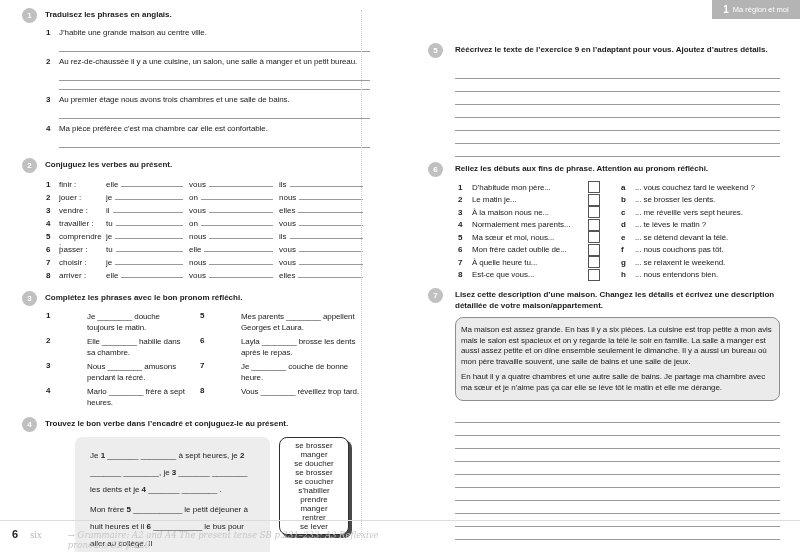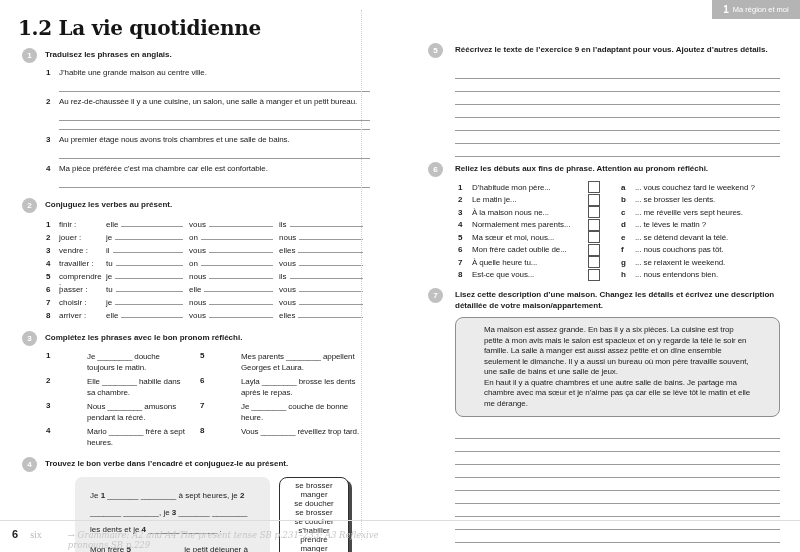--- a/index.html
+++ b/index.html
@@ -77,23 +77,23 @@
   .rows-ex6{margin-top:4px;}
   .m-row{display:flex;align-items:center;height:12.5px;margin-left:30px;}
   .m-num{width:14px;font-weight:bold;flex:none;}
   .m-start{width:116px;flex:none;letter-spacing:-0.1px;}
   .m-box{width:10px;height:10px;border:1px solid #555;background:#fff;flex:none;}
   .m-letter{margin-left:21px;width:14px;font-weight:bold;flex:none;}
   .m-end{flex:1;letter-spacing:-0.1px;}
 
   .sec-ex7{margin-top:8px;}
   .desc-box{margin-left:27px;margin-top:6px;background:#ebebeb;border:1px solid #8e8e8e;
-            border-radius:8px;padding:7px 28px;}
+            border-radius:8px;padding:7px 5px;}
   .desc-box p{margin:0;line-height:10.5px;letter-spacing:-0.1px;}
-  .desc-box p + p{}
+  .desc-box p + p{margin-top:5px;}
   .lines7{margin-top:9px;}
   .lines7 .ans-line{height:12px;}
 
   
   .unit-tab{position:absolute;top:0;left:712px;width:88px;height:19px;background:#b4b4b4;
             color:#fff;display:flex;align-items:center;justify-content:center;}
   .unit-num{font-weight:bold;font-size:10px;margin-right:4px;}
   .unit-label{font-size:7.5px;}
 
   
@@ -102,21 +102,20 @@
   .pageno{font-weight:bold;font-size:11px;color:#222;}
   .pageword{color:#b8b8b8;font-size:10px;margin-left:12px;font-family:Liberation Serif, serif;}
   .gref{font-family:"DejaVu Serif",serif;font-style:italic;color:#c6c6c6;font-size:8.5px;margin-left:26px;}
 </style>
 </head>
 <body>
 
 <div class="spread">
 
   <div class="page page-left">
-    <div class="page-title">1.2 La vie quotidienne</div>
 
     <div class="sec sec-ex1">
       <div class="ex-header">
         <span class="ex-circle">1</span>
         <span class="ex-title">Traduisez les phrases en anglais.</span>
       </div>
       <div class="items">
         <div class="q-row">
           <span class="q-num">1</span>
           <div class="q-body">

